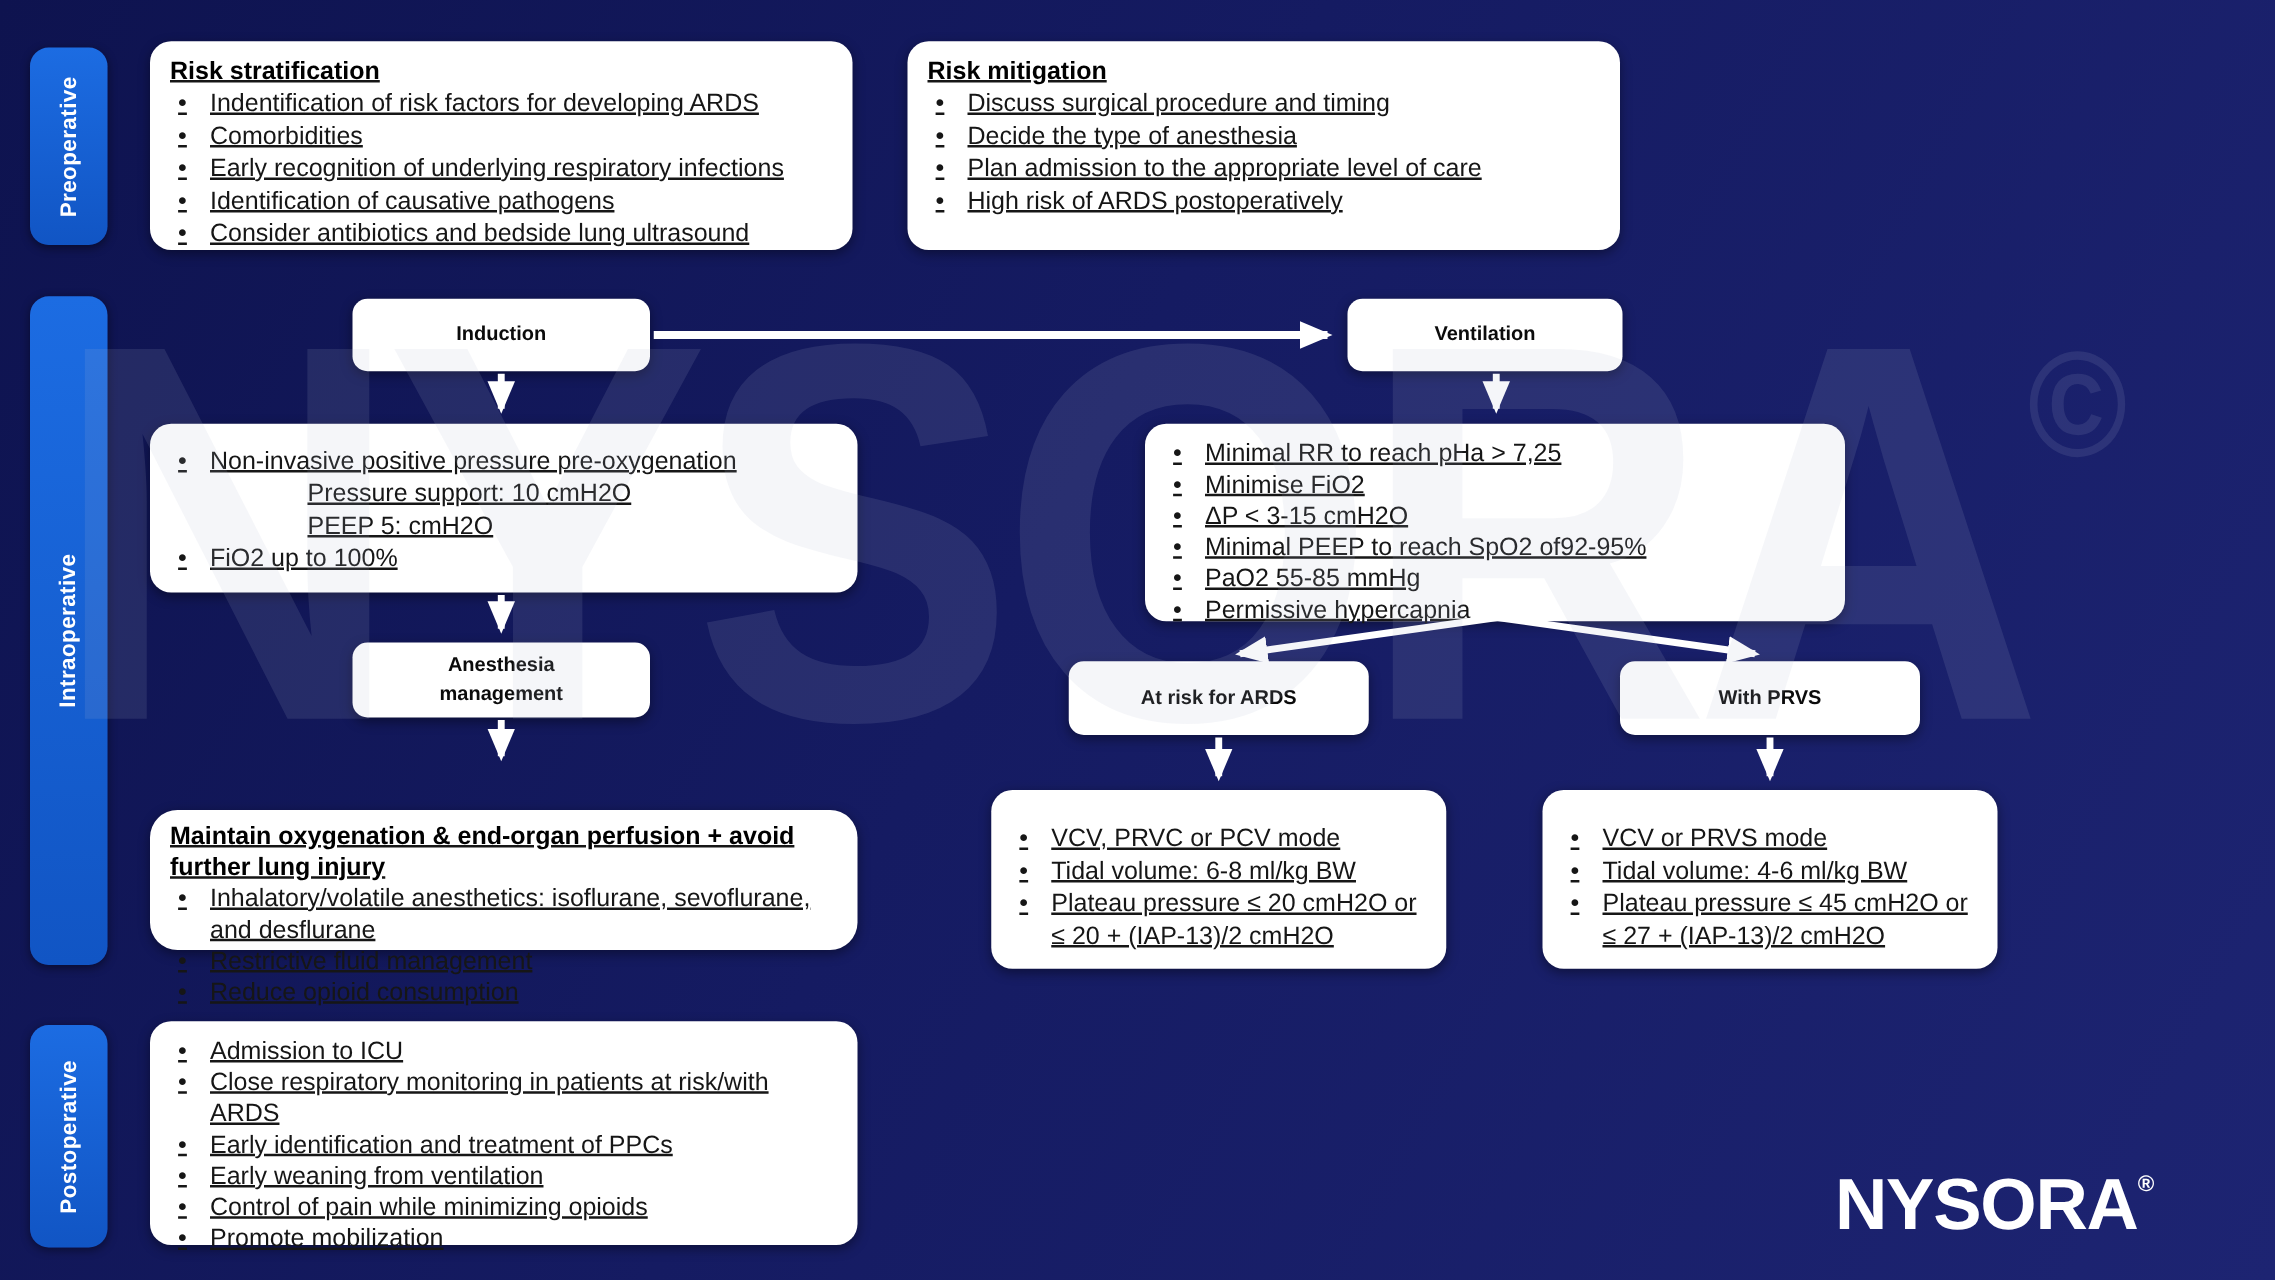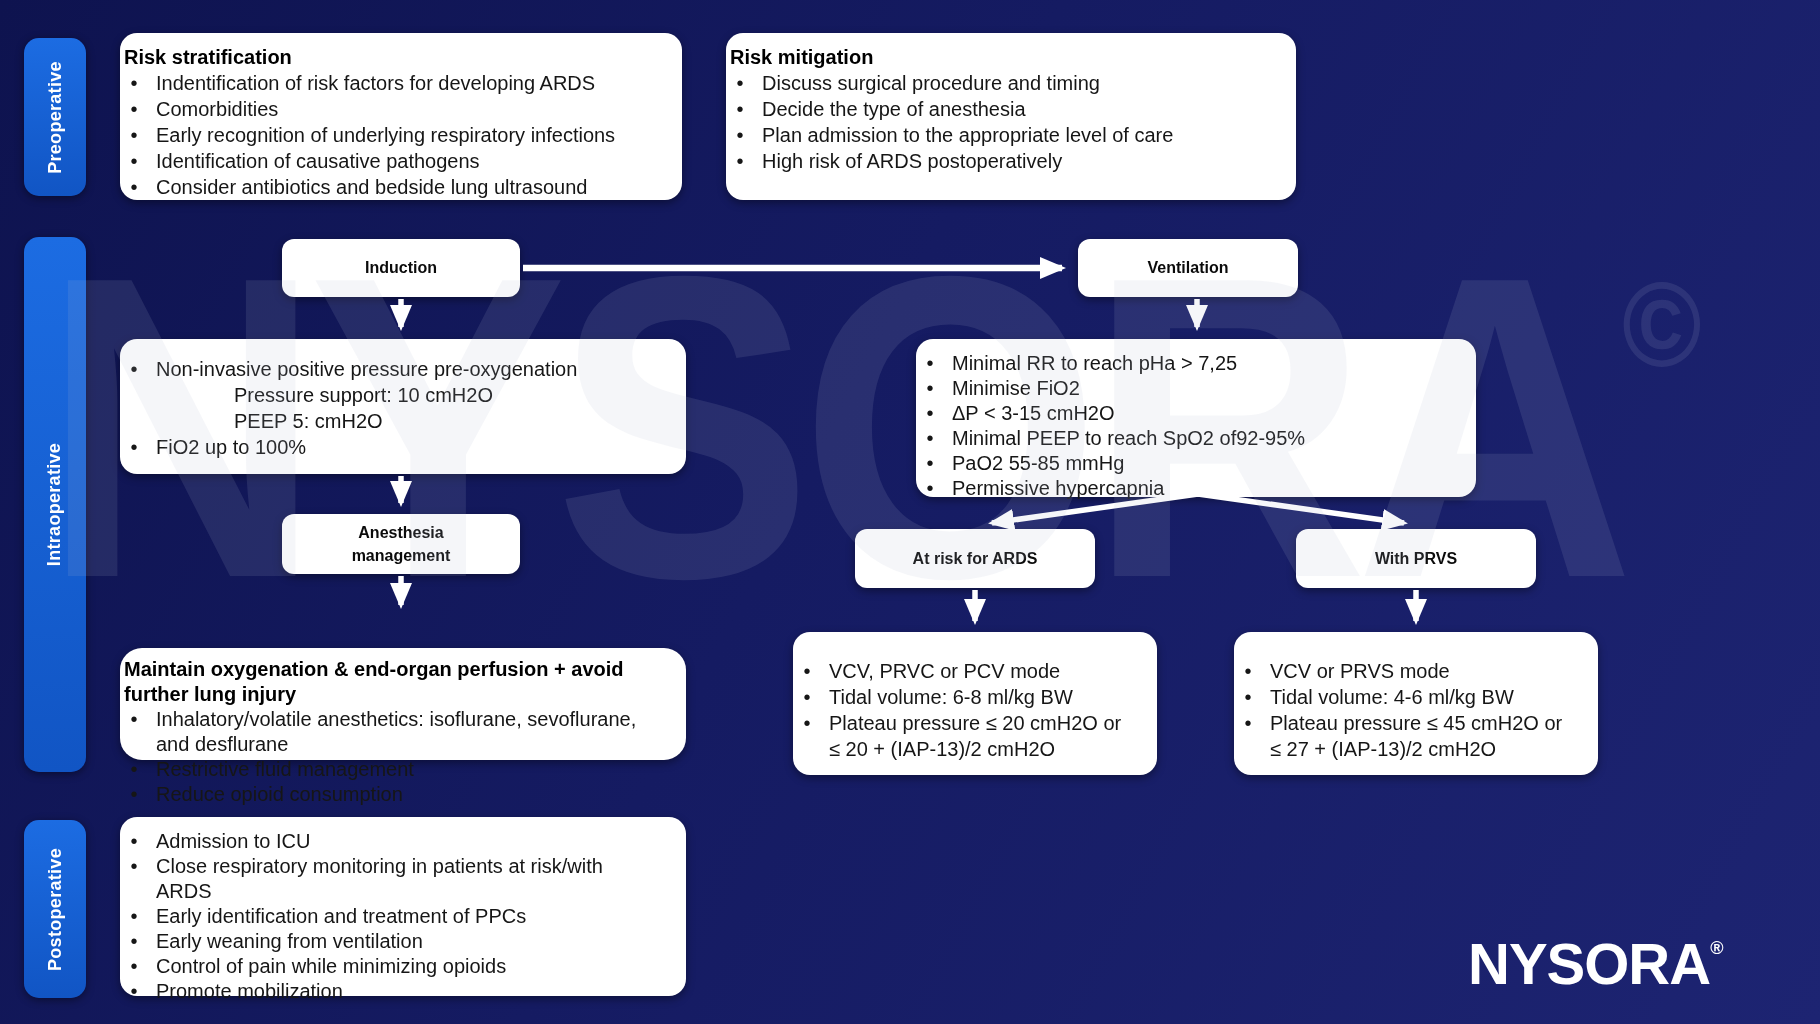--- a/index.html
+++ b/index.html
@@ -37,22 +37,23 @@
   }
   #tab-pre  { top:38px;  height:158px; }
   #tab-intra{ top:237px; height:535px; }
   #tab-post { top:820px; height:178px; }
 
   
   .box {
     position:absolute; z-index:10;
     background:#ffffff; border-radius:17px;
     color:#161616; font-size:20px; line-height:26px;
-    padding:11px 18px 10px 4px;
+    padding:11px 18px 10px 16px;
     box-shadow:0 3px 9px rgba(0,0,0,0.40);
+    text-decoration:underline;
   }
   .box .hd { font-weight:bold; color:#000; }
   .li { display:flex; }
   .li .blt { flex:0 0 20px; text-align:center; flex-shrink:0; }
   .li .txt { flex:1; padding-left:12px; }
   .li.cont .blt { visibility:hidden; }
   .li.deep { margin-left:78px; }
 
   #box-risk-strat { left:120px; top:33px;  width:562px; height:167px; }
   #box-risk-mit   { left:706px; top:33px;  width:570px; height:167px;margin-left:20px; }

